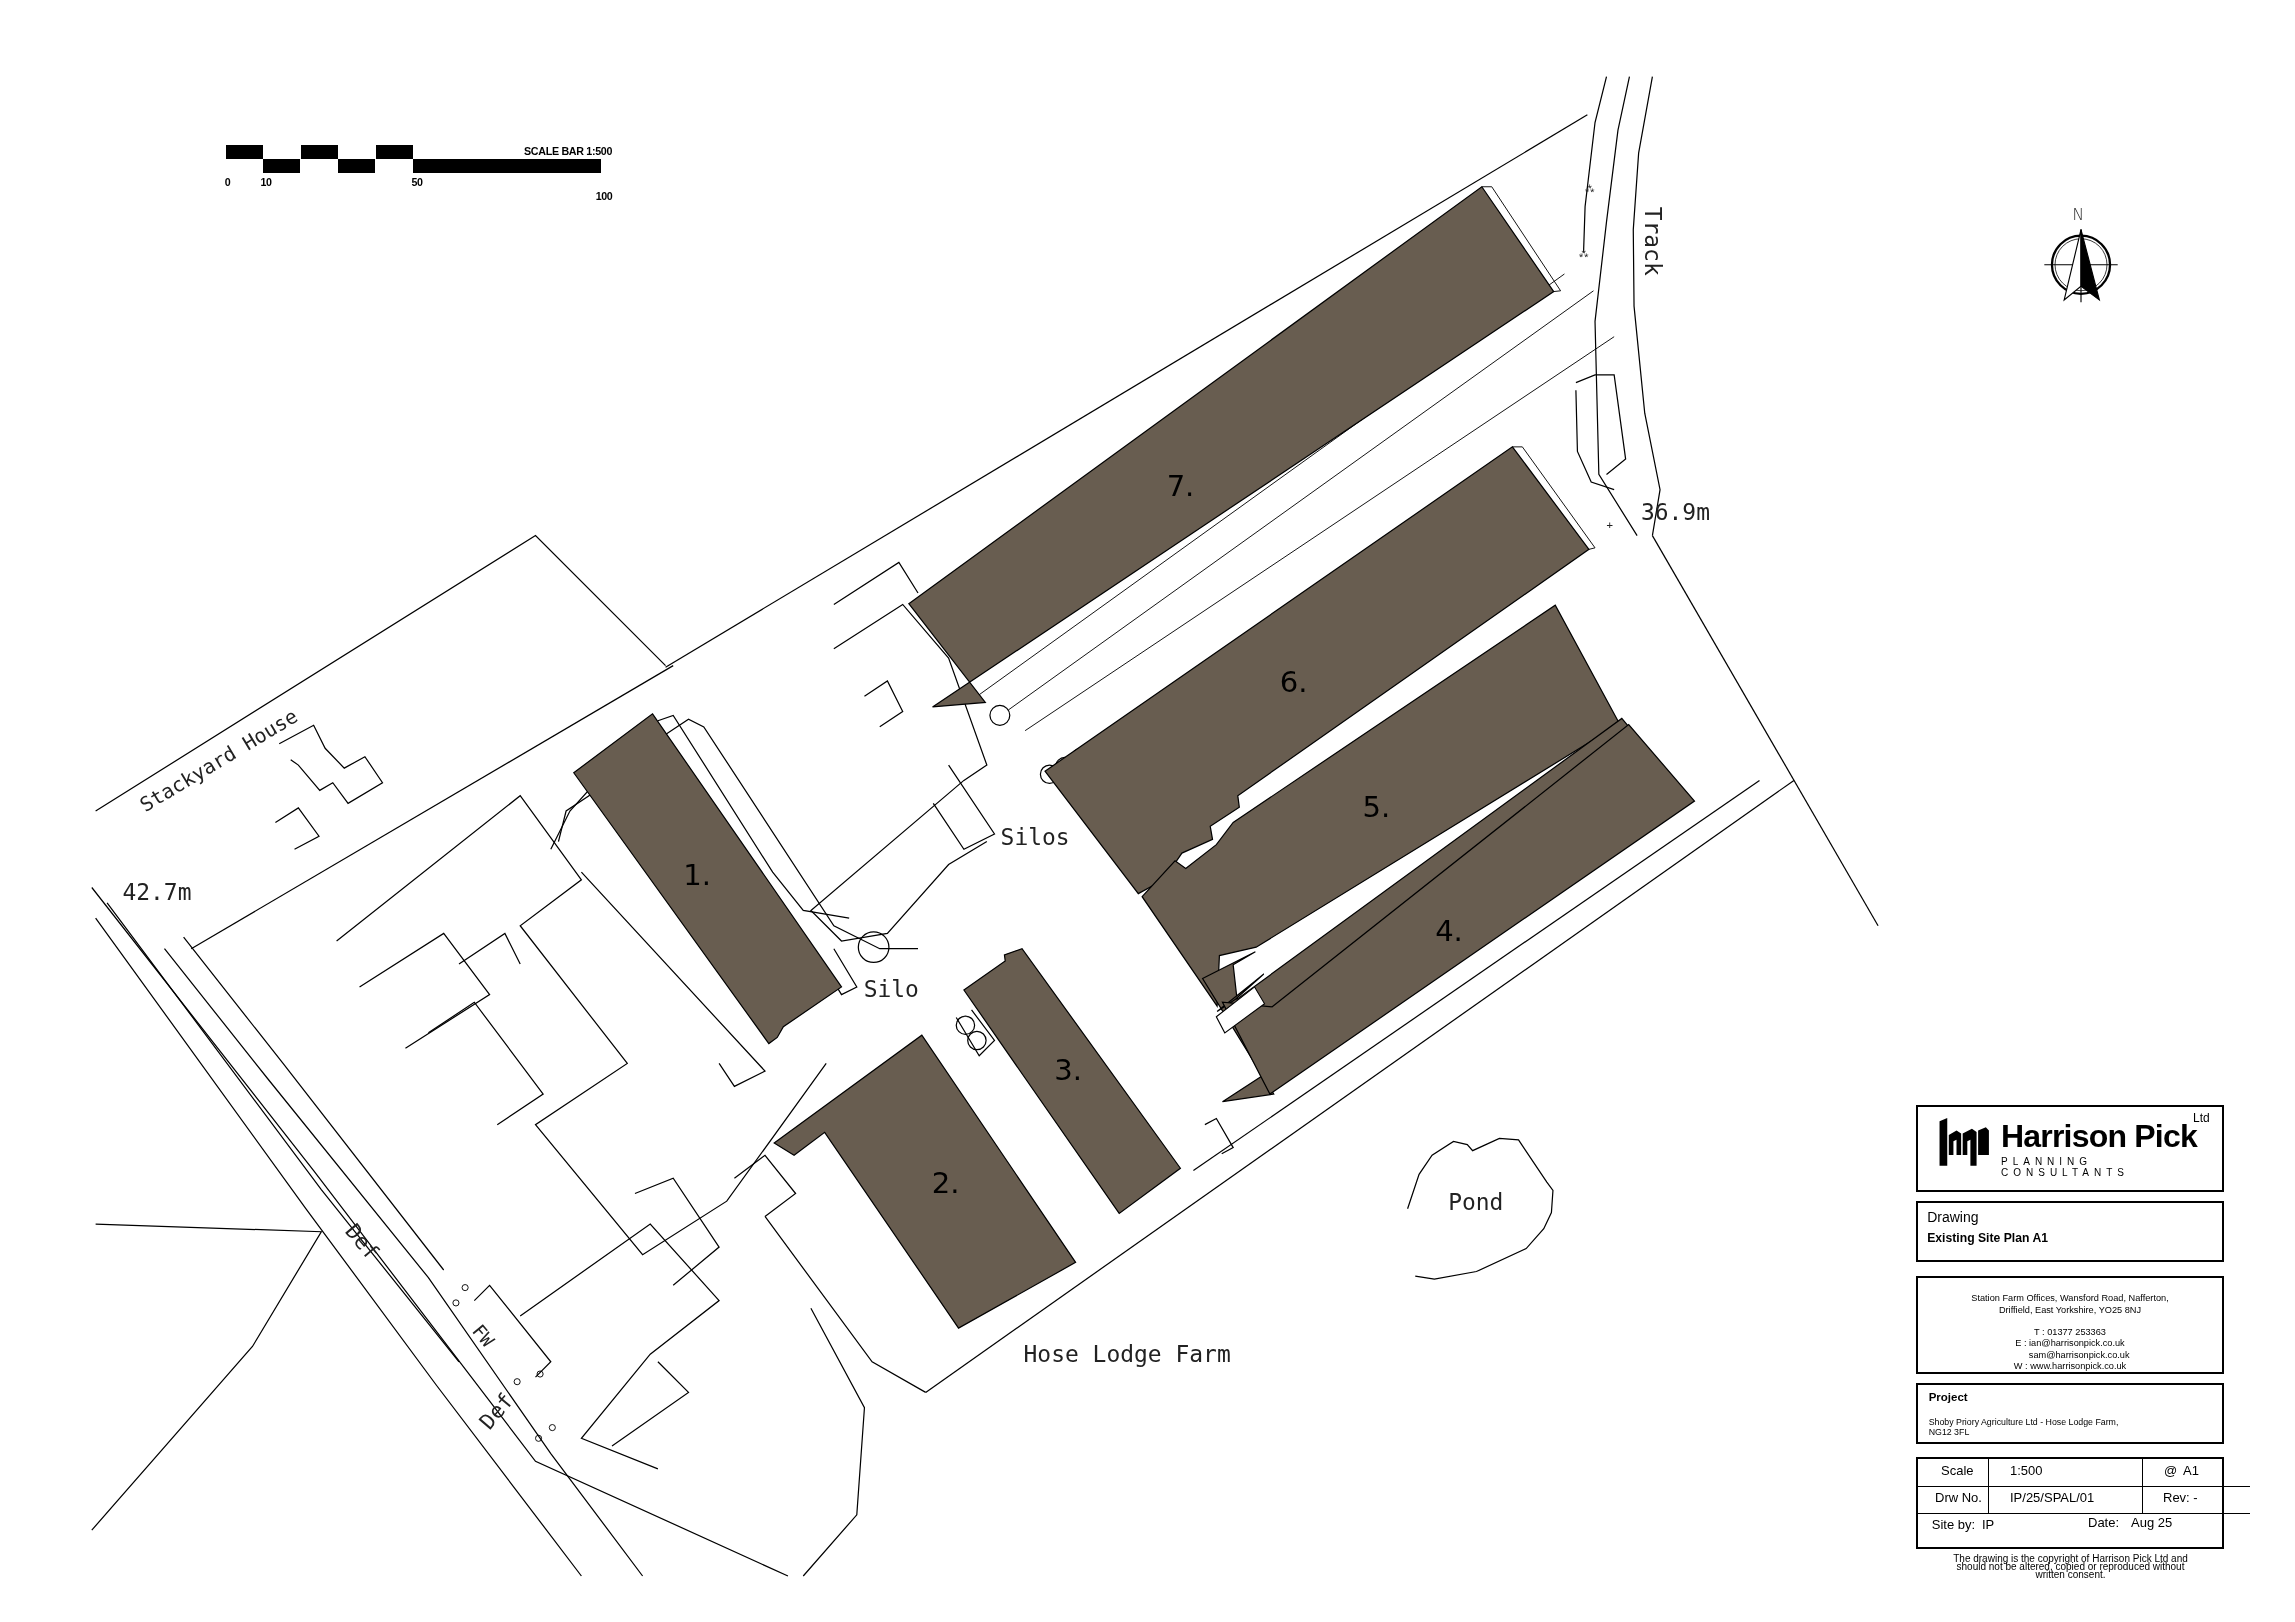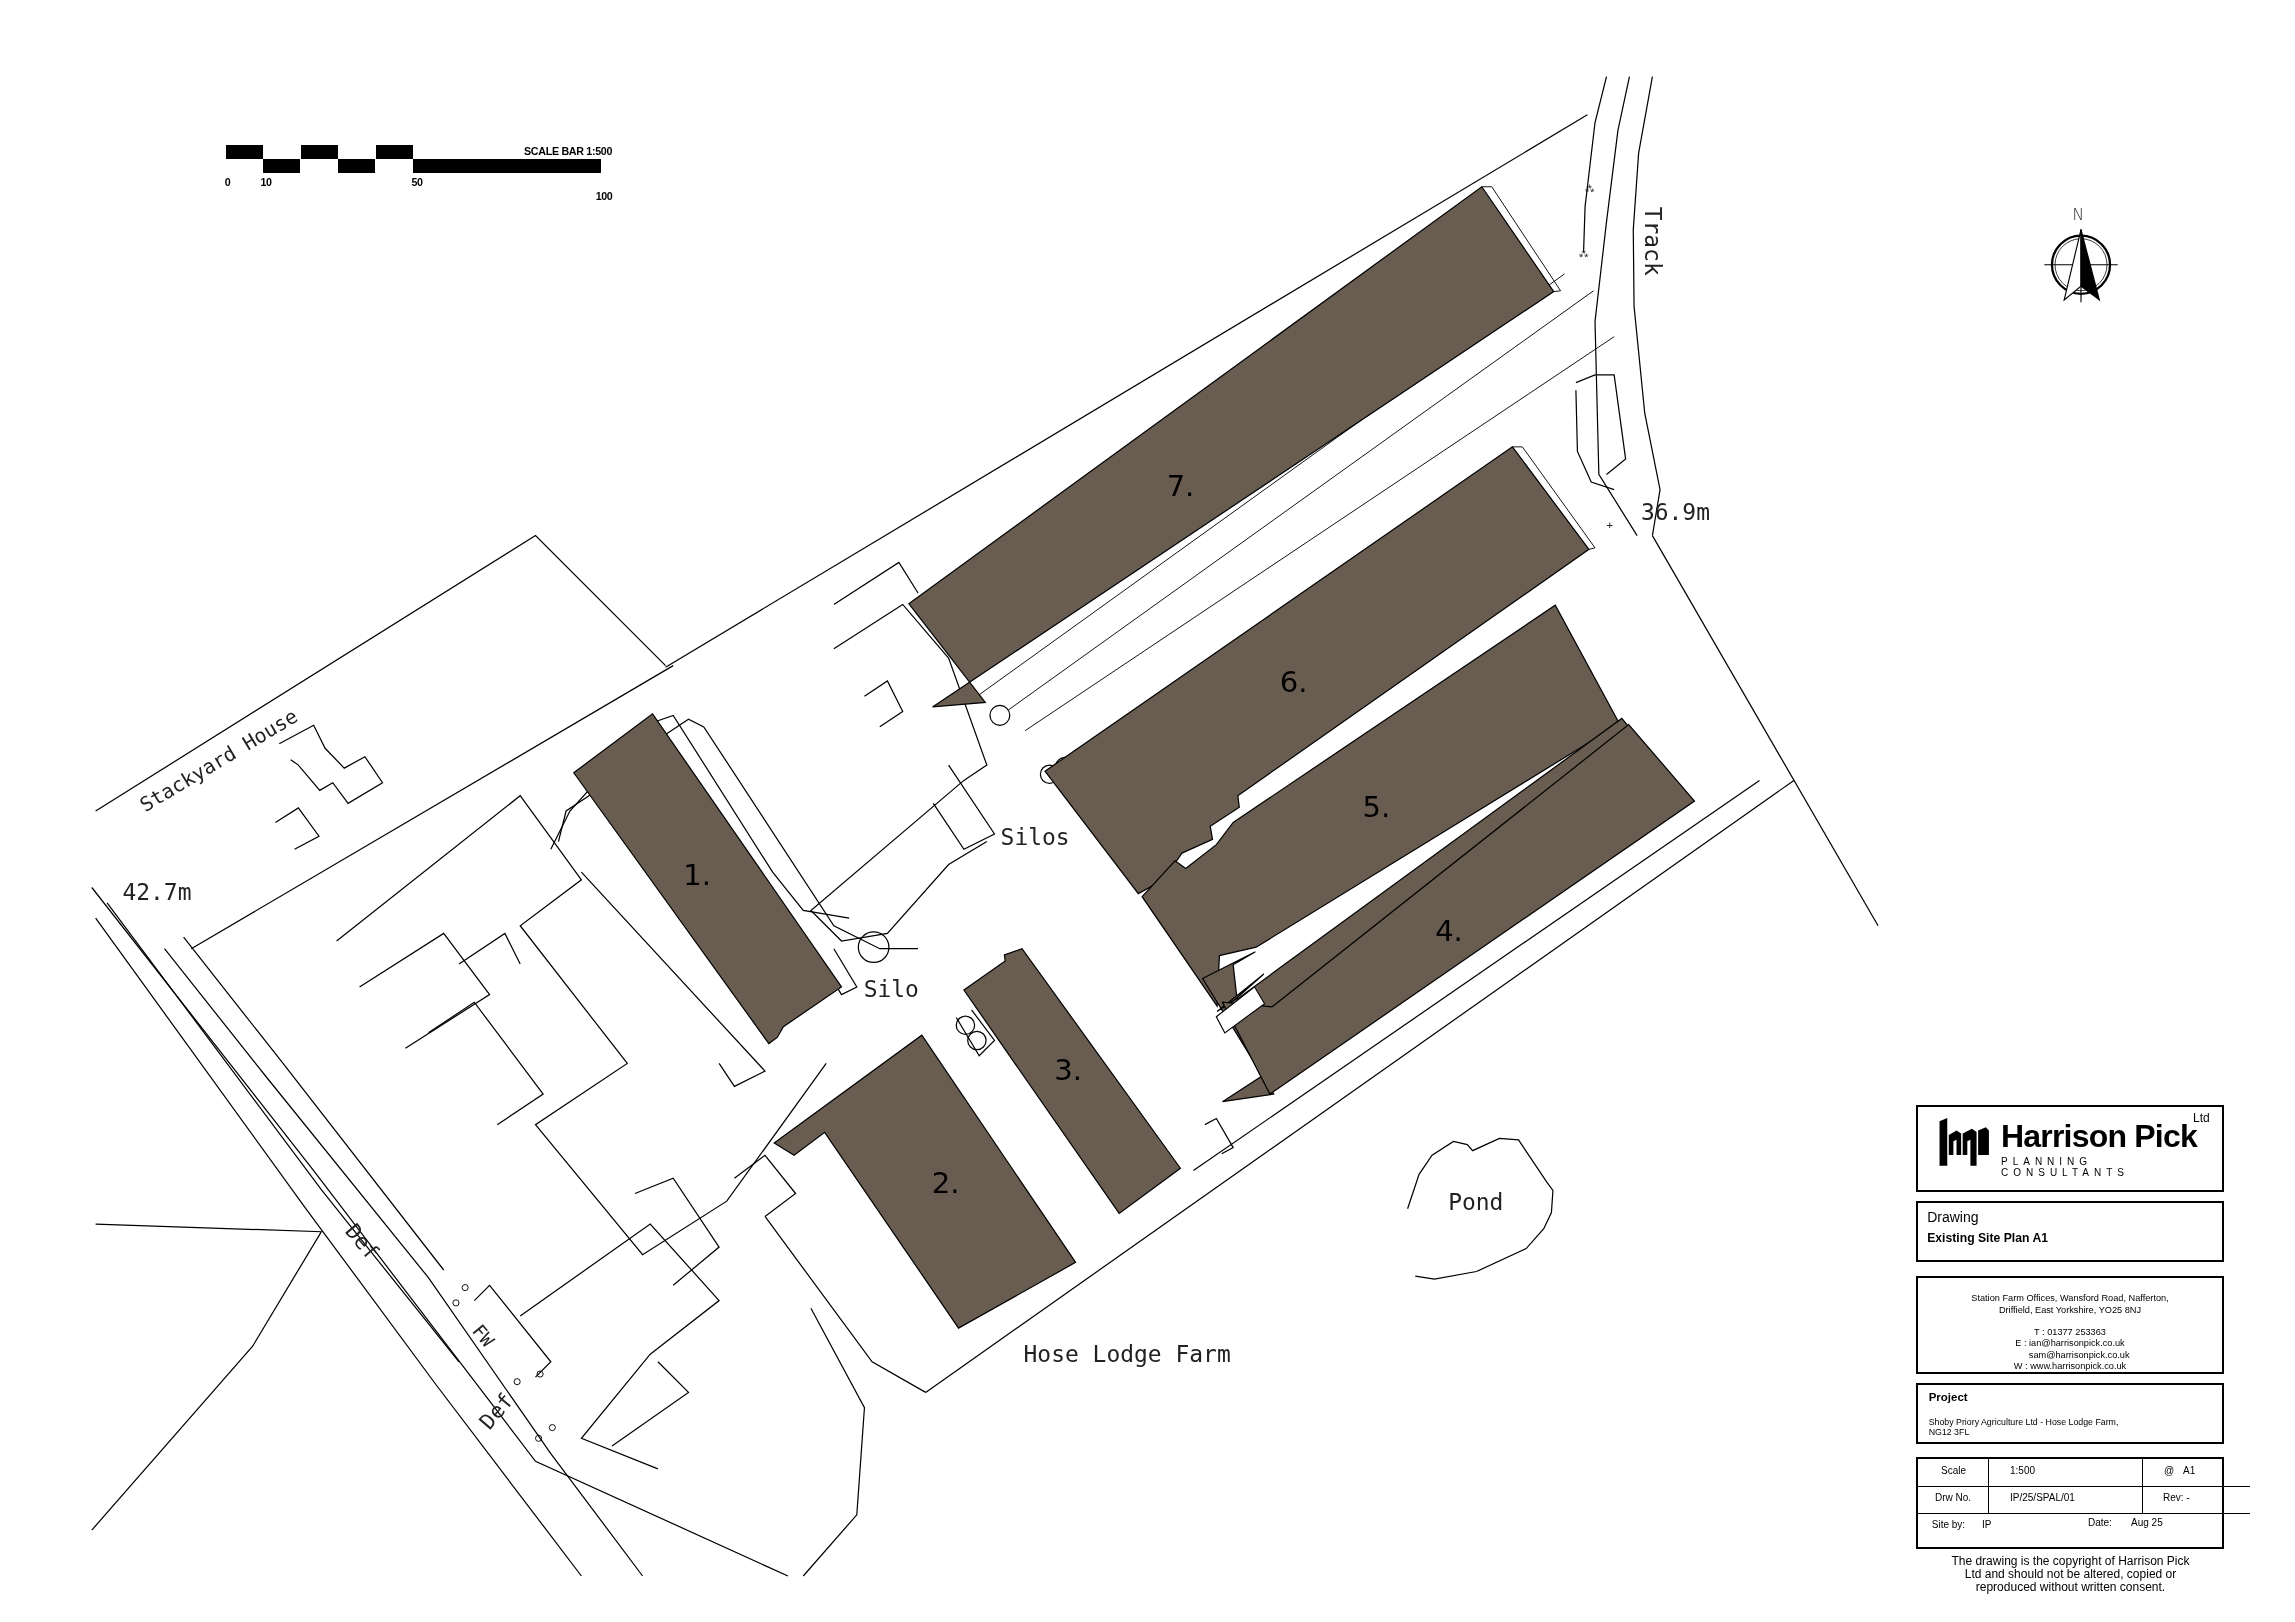--- a/index.html
+++ b/index.html
@@ -31,25 +31,25 @@
   .logo-name { position:absolute; left:83px; top:10.7px; font-family:"Liberation Sans", sans-serif; font-size:32px; font-weight:bold; letter-spacing:-0.8px; }
   .logo-ltd { position:absolute; left:275px; top:4px; font-size:12px; }
   .logo-sub { position:absolute; left:83px; top:49px; font-size:10px; letter-spacing:5px; }
   .tb-label { position:absolute; left:9.2px; top:6.1px; font-size:14px; }
   .tb-value-bold { position:absolute; left:6.1px; top:27.5px; font-size:12.2px; font-weight:bold; }
   .addr { font-size:9.2px; line-height:11.5px; margin-top:15px; }
   .addr p { margin:0; }
   .addr .gap { height:10.7px; }
   .proj-title { position:absolute; left:10.7px; top:6.1px; font-size:11.5px; font-weight:bold; }
   .proj-val { position:absolute; left:10.7px; top:32px; font-size:8.8px; line-height:10px; width:230px; }
-  .meta-row { position:absolute; left:0; width:100%; height:27px; border-bottom:0.8px solid #000; font-size:10px;padding-left:28px; }
+  .meta-row { position:absolute; left:0; width:100%; height:27px; border-bottom:0.8px solid #000; font-size:13px;padding-left:28px; }
   .meta-row:last-child { border-bottom:none; }
   .mc { position:absolute; top:0; height:27px; line-height:24px; }
   .vline { position:absolute; top:0; bottom:0; width:0.8px; background:#000; }
-  .copyright { position:absolute; left:1944px; top:1555px; width:253px; font-size:12px; text-align:center; line-height:13px; }
+  .copyright { position:absolute; left:1944px; top:1555px; width:253px; font-size:10px; text-align:center; line-height:8px; }
 </style>
 </head>
 <body>
 
 <svg id="plan" viewBox="0 0 3000 2120" xmlns="http://www.w3.org/2000/svg">
 
   <g>
 
     <polyline class="ln" points="870,872 2075,150"></polyline>
 

